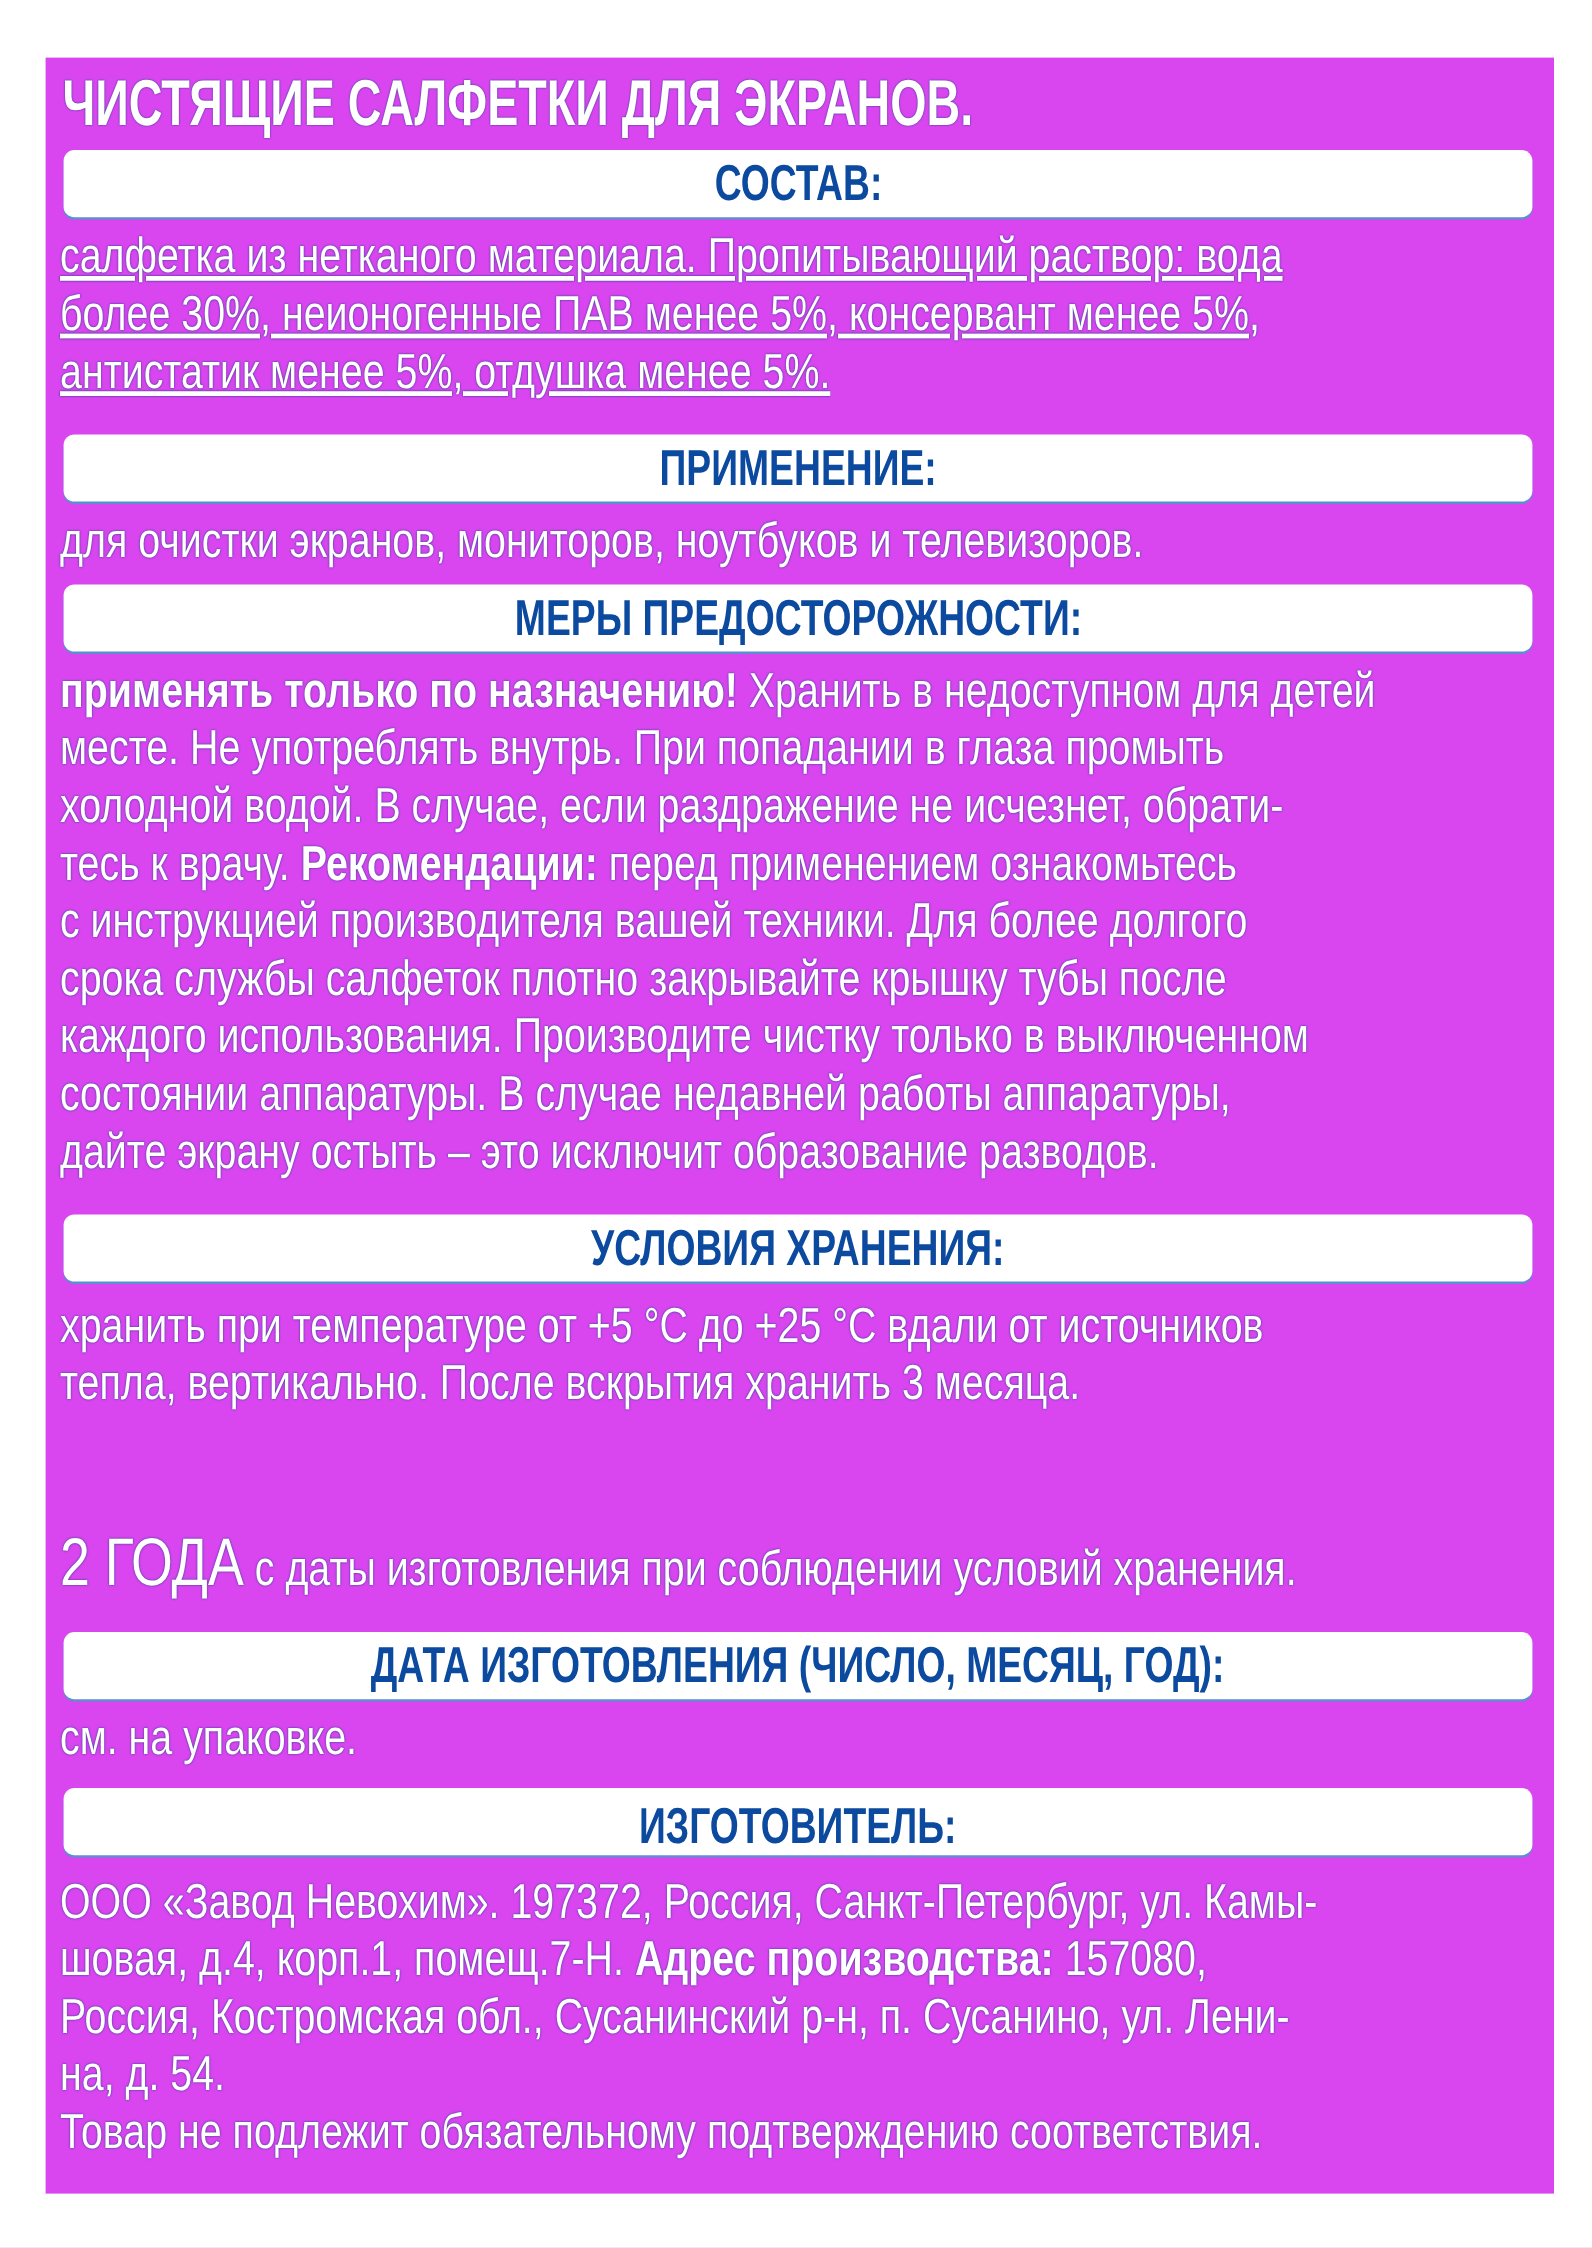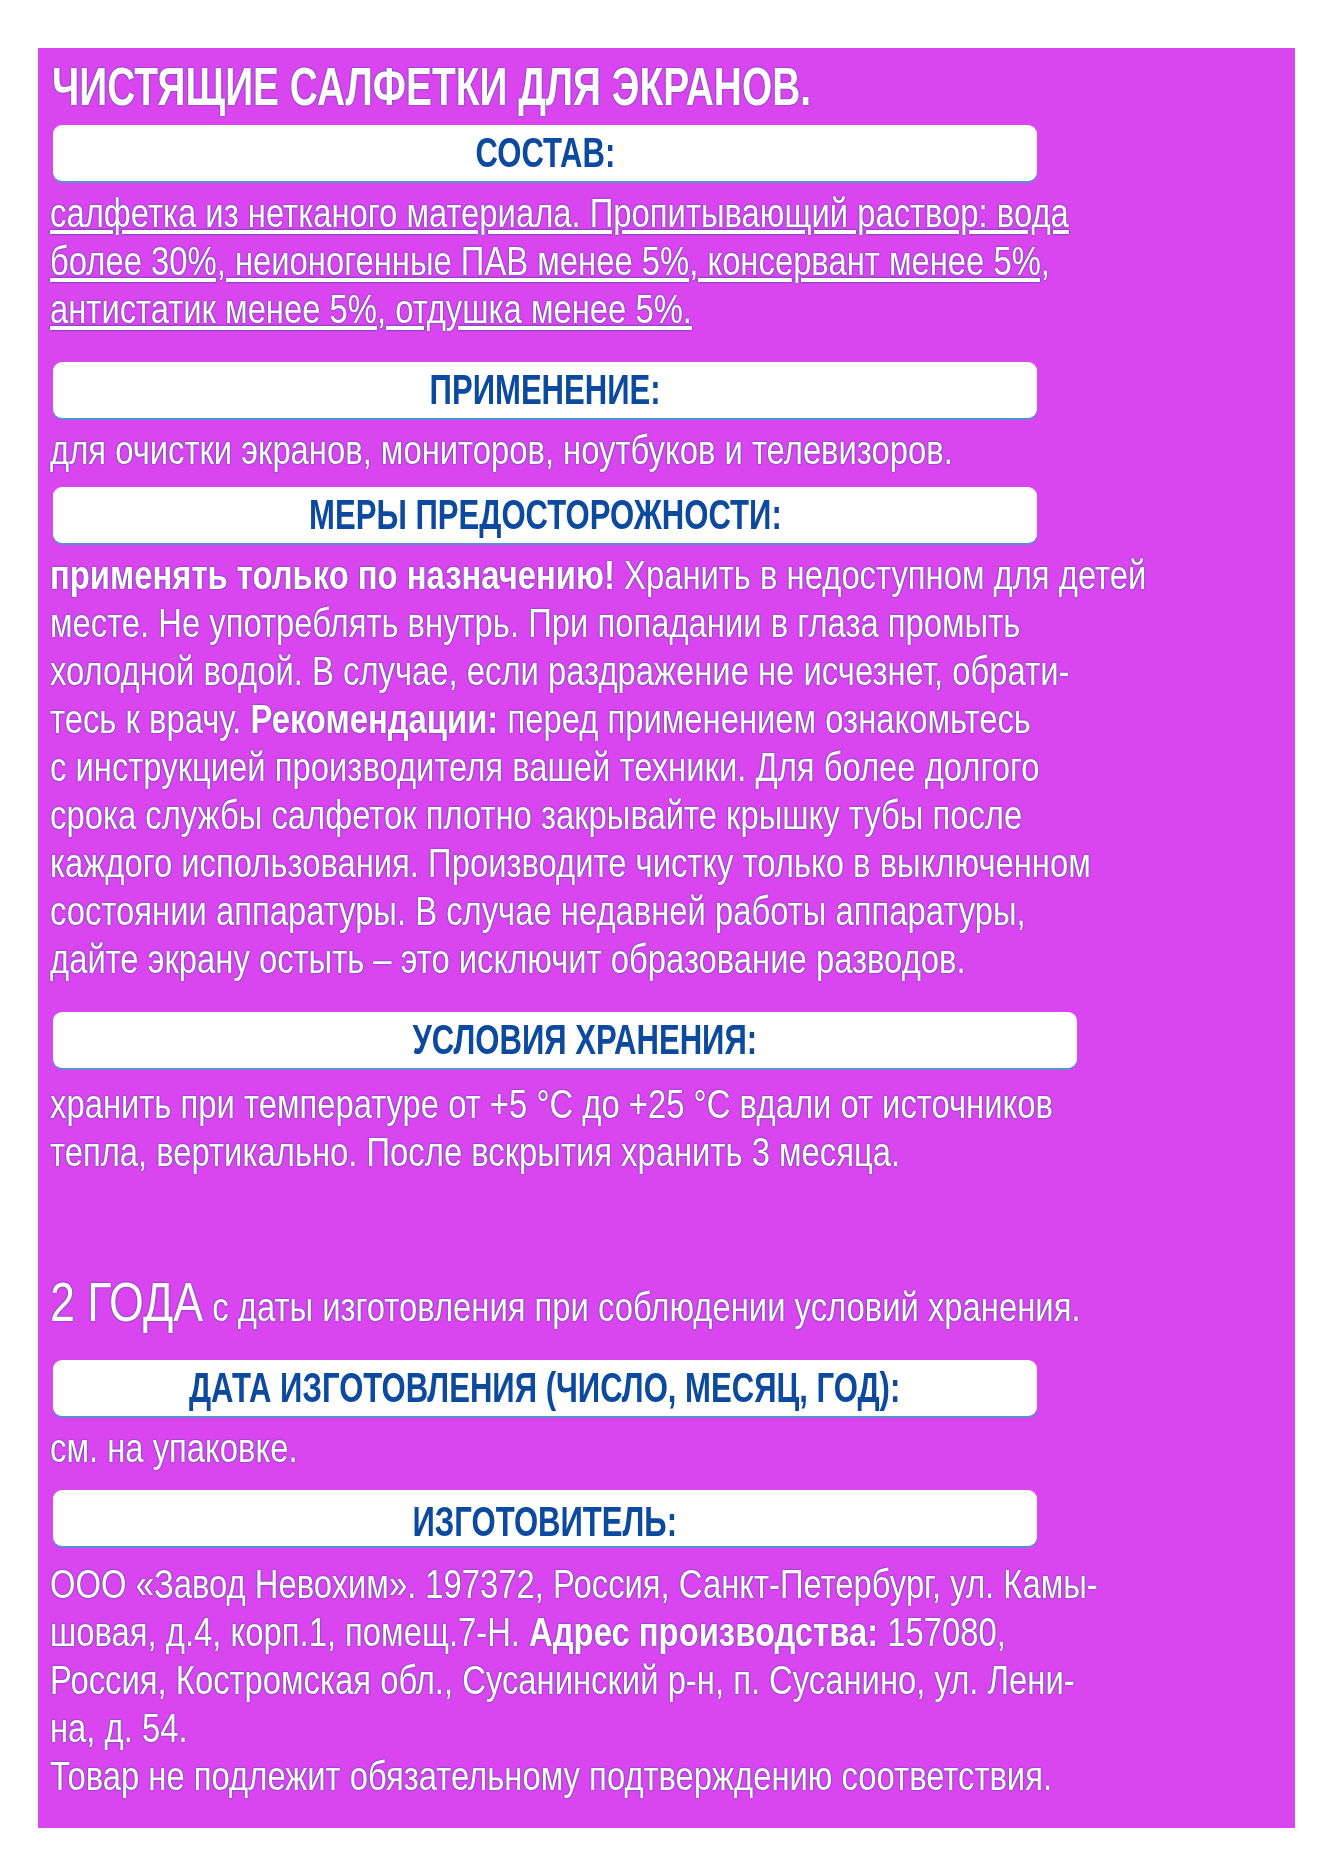--- a/index.html
+++ b/index.html
@@ -9,21 +9,21 @@
     background: #d946ef;
   }
   .title {
     position: absolute; left: 14px; top: 6px; height: 64px; line-height: 64px;
     color: #ffffff; font-family: "Liberation Sans", sans-serif; font-weight: bold;
     font-size: 54px; white-space: nowrap;
     transform: scaleX(0.72); transform-origin: left center;
     text-shadow: 0 0 2px #073b7a;
   }
   .bar {
-    position: absolute; left: 15px; width: 984px; height: 56px;
+    position: absolute; left: 15px; width: 1224px; height: 56px;
     background: #ffffff; border-radius: 9px;
     box-shadow: 0 2px 0 #5a8fd0;
     display: flex; align-items: center; justify-content: center; overflow: hidden;
   }
   .bar-label {
     color: #0c4aa0; font-family: "Liberation Sans", sans-serif; font-weight: bold;
     font-size: 42px; white-space: nowrap; display: inline-block;
     transform: scaleX(0.74); transform-origin: center center;
   }
   .text {
@@ -69,21 +69,21 @@
     <span class="line">месте. Не употреблять внутрь. При попадании в глаза промыть</span>
     <span class="line">холодной водой. В случае, если раздражение не исчезнет, обрати-</span>
     <span class="line"><span>тесь к врачу. </span><span class="b">Рекомендации:</span><span> перед применением ознакомьтесь</span></span>
     <span class="line">с инструкцией производителя вашей техники. Для более долгого</span>
     <span class="line">срока службы салфеток плотно закрывайте крышку тубы после</span>
     <span class="line">каждого использования. Производите чистку только в выключенном</span>
     <span class="line">состоянии аппаратуры. В случае недавней работы аппаратуры,</span>
     <span class="line">дайте экрану остыть – это исключит образование разводов.</span>
   </div>
 
-  <div class="bar" style="top:964px;padding-left:40px;">
+  <div class="bar" style="top:964px;">
     <span class="bar-label">УСЛОВИЯ ХРАНЕНИЯ:</span>
   </div>
   <div class="text" style="top:1032px;">
     <span class="line">хранить при температуре от +5 °С до +25 °С вдали от источников</span>
     <span class="line">тепла, вертикально. После вскрытия хранить 3 месяца.</span>
   </div>
 
   <div class="text" style="top:1224px;">
     <span class="line" style="height:60px;line-height:60px;"><span class="big">2 ГОДА</span><span> с даты изготовления при соблюдении условий хранения.</span></span>
   </div>

